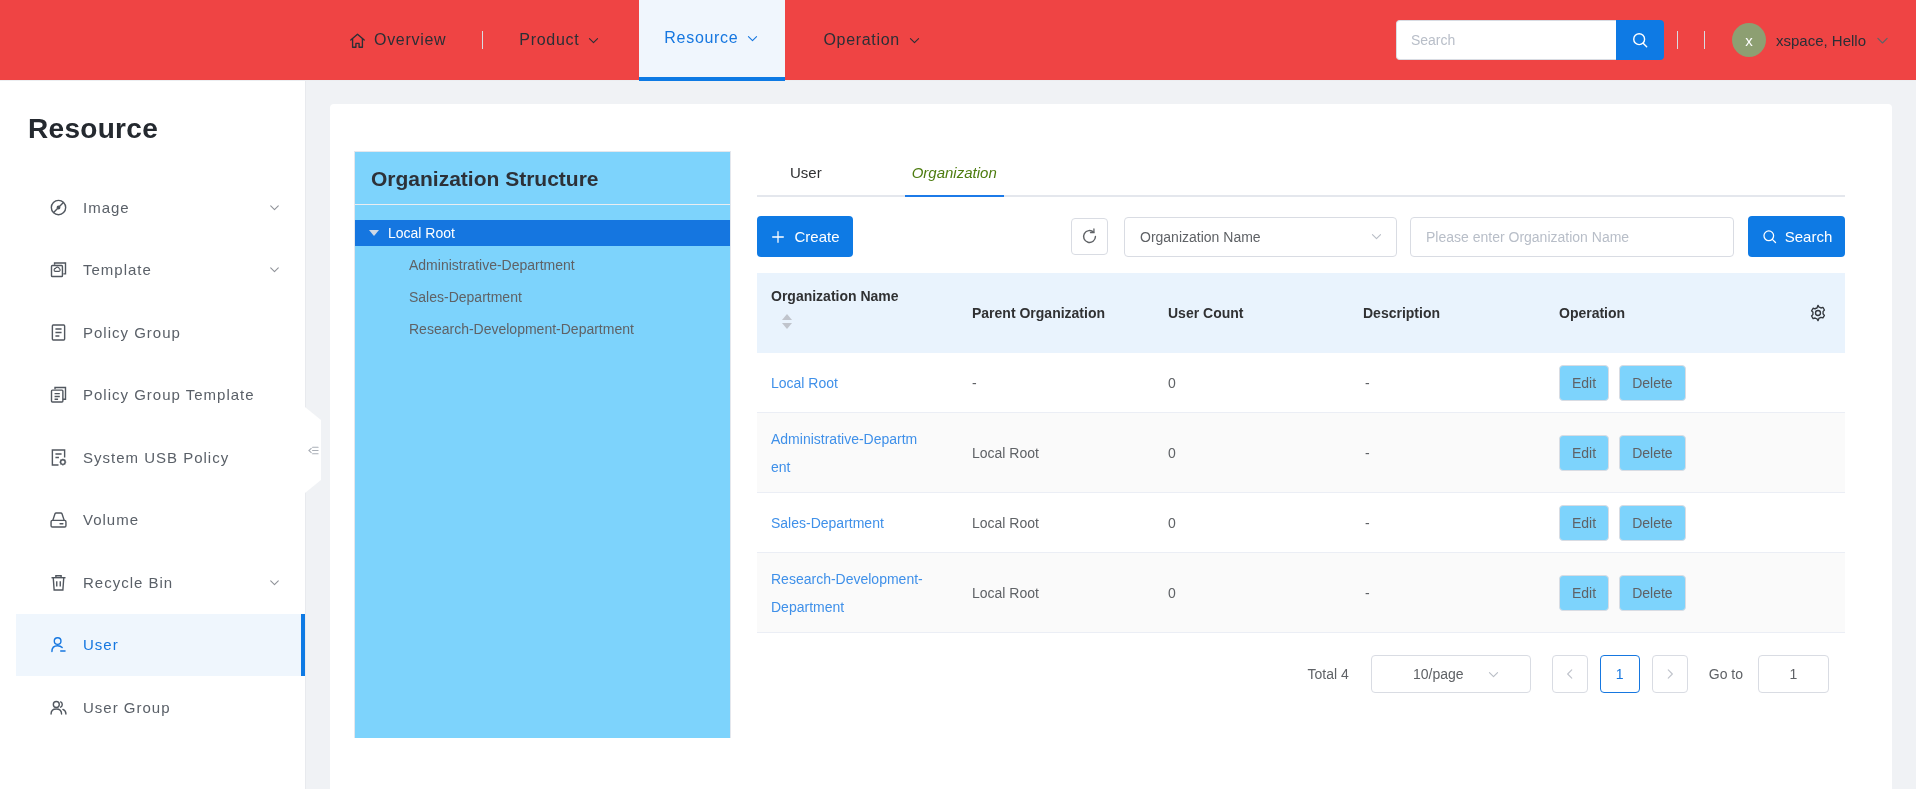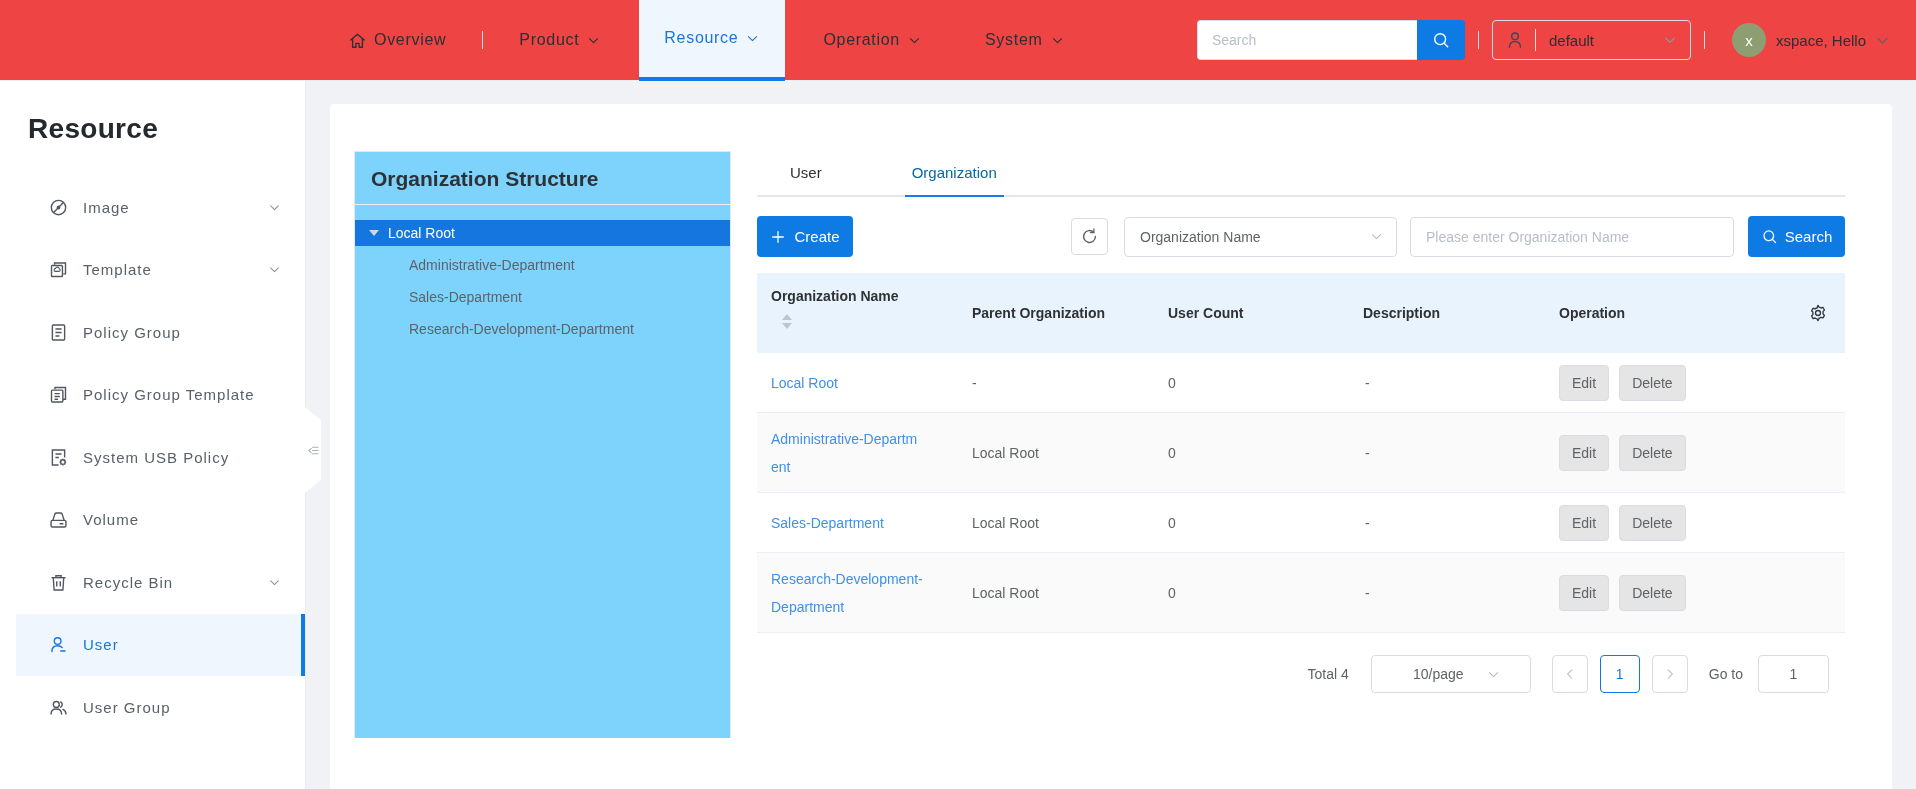--- a/index.html
+++ b/index.html
@@ -67,21 +67,21 @@
   .tree { padding-top:15px; }
   .tree-root { height:26px; background:#1576e0; display:flex; align-items:center; padding-left:14px; color:#fff; font-size:14px; cursor:pointer; }
   .tree-caret { width:0; height:0; border-left:5px solid transparent; border-right:5px solid transparent; border-top:6px solid #cfd9e6; margin-right:9px; }
   .tree-child { height:26px; margin-top:6px; display:flex; align-items:center; padding-left:54px; color:#5f6266; font-size:14px; cursor:pointer; }
 
   
   .right-sec { flex:1; margin-left:26px; padding-right:23px; }
   .itabs { display:flex; height:46px; border-bottom:2px solid #e4e7ed; }
   .itab { display:flex; align-items:flex-start; padding:13px 7px 0 7px; margin:0 38px; font-size:15px; color:#303133; position:relative; cursor:pointer; }
   .itab:first-child { margin-left:26px; }
-  .itab.active { color:#0369a1; }
+  .itab.active { color:#4d7c0f;font-style:italic; }
   .itab.active::after { content:""; position:absolute; left:0; bottom:-2px; width:100%; height:2px; background:#1c7ae8; }
 
   .toolbar { margin-top:19px; display:flex; align-items:center; }
   .btn-primary { height:41px; background:#0e7ae4; color:#fff; border:none; border-radius:4px; font-size:15px; font-family:inherit; display:flex; align-items:center; justify-content:center; cursor:pointer; }
   .btn-create { width:96px; }
   .btn-create .plus { margin-right:8px; }
   .tb-right { margin-left:auto; display:flex; align-items:center; }
   .refresh-btn { width:37px; height:37px; border:1px solid #d9dce3; border-radius:4px; background:#fff; display:flex; align-items:center; justify-content:center; cursor:pointer; }
   .field-select { width:273px; height:40px; border:1px solid #d9dce3; border-radius:4px; margin-left:16px; display:flex; align-items:center; padding:0 12px 0 15px; font-size:14px; color:#5f6266; cursor:pointer; }
   .field-select .fs-label { flex:1; }
@@ -106,21 +106,21 @@
   .trow { display:flex; align-items:center; border-bottom:1px solid #ebeef5; font-size:14px; color:#5f6266; background:#fff; }
   .trow.stripe { background:#fafafa; }
   .td { line-height:28px; }
   .td.c1 { width:195px; padding:0 28px 0 14px; word-break:break-all; }
   .td.c1 a { color:#3f90e9; text-decoration:none; cursor:pointer; }
   .td.c2 { width:196px; padding-left:20px; }
   .td.c3 { width:195px; padding-left:20px; }
   .td.c4 { width:196px; padding-left:22px; }
   .td.c5 { width:251px; padding-left:20px; display:flex; }
   .td.c6 { width:55px; }
-  .btn-plain { height:36px; padding:0 12px; background:#e5e5e5; border:1px solid #d9dce3; border-radius:4px; font-size:14px; color:#5f6266; font-family:inherit; cursor:pointer; }
+  .btn-plain { height:36px; padding:0 12px; background:#7dd3fc; border:1px solid #d9dce3; border-radius:4px; font-size:14px; color:#5f6266; font-family:inherit; cursor:pointer; }
   .btn-plain + .btn-plain { margin-left:10px; }
 
   
   .pager { margin-top:22px; display:flex; align-items:center; justify-content:flex-end; padding-right:16px; font-size:14px; color:#5f6266; }
   .pg-total { margin-right:22px; }
   .pg-size { width:160px; height:38px; border:1px solid #d9dce3; border-radius:4px; display:flex; align-items:center; justify-content:center; padding-left:12px; margin-right:21px; cursor:pointer; }
   .pg-size .chev { margin-left:22px; }
   .pg-arrow { width:36px; height:38px; border:1px solid #d9dce3; border-radius:4px; background:#fff; display:flex; align-items:center; justify-content:center; margin-right:12px; cursor:pointer; }
   .pg-num { width:40px; height:38px; border:1px solid #1677e0; border-radius:4px; color:#1677e0; display:flex; align-items:center; justify-content:center; margin-right:12px; cursor:pointer; }
   .pg-arrow.next { margin-right:21px; }
@@ -159,58 +159,35 @@
       </span>
     </div>
     <div class="nav-item operation">
       <span>Operation</span>
       <span class="chev">
         <svg width="15" height="15" viewBox="0 0 24 24" fill="none">
             <path d="M5.5 9 L12 15.5 L18.5 9" stroke="#2b2f36" stroke-width="1.8" stroke-linecap="round" stroke-linejoin="round"></path>
           </svg>
       </span>
     </div>
-    <div class="nav-item system">
-      <span>System</span>
-      <span class="chev">
-        <svg width="15" height="15" viewBox="0 0 24 24" fill="none">
-            <path d="M5.5 9 L12 15.5 L18.5 9" stroke="#2b2f36" stroke-width="1.8" stroke-linecap="round" stroke-linejoin="round"></path>
-          </svg>
-      </span>
-    </div>
   </div>
 
   <div class="top-right">
     <div class="search-group">
       <input class="search-input" type="text" placeholder="Search" style="">
       <button class="search-btn">
         <span>
           <svg width="20" height="20" viewBox="0 0 24 24" fill="none">
               <circle cx="11" cy="11" r="6.5" stroke="#fff" stroke-width="1.7"></circle>
               <path d="M15.8 15.8 L20 20" stroke="#fff" stroke-width="1.7" stroke-linecap="round"></path>
             </svg>
         </span>
       </button>
     </div>
     <div class="tr-divider"></div>
-    <div class="tenant-box">
-      <span>
-        <svg width="22" height="22" viewBox="0 0 24 24" fill="none" stroke="#41474f" stroke-width="1.6" stroke-linecap="round">
-            <circle cx="12" cy="8" r="3.6"></circle>
-            <path d="M6 20 C6 15.6 8.6 13.6 12 13.6 C15.4 13.6 18 15.6 18 20"></path>
-          </svg>
-      </span>
-      <span class="t-sep"></span>
-      <span class="t-label">default</span>
-      <span>
-        <svg width="16" height="16" viewBox="0 0 24 24" fill="none">
-            <path d="M5.5 9 L12 15.5 L18.5 9" stroke="#8e949c" stroke-width="1.7" stroke-linecap="round" stroke-linejoin="round"></path>
-          </svg>
-      </span>
-    </div>
     <div class="tr-divider"></div>
     <div class="user-chip">
       <span class="avatar">x</span>
       <span class="u-label">xspace, Hello</span>
       <span>
         <svg width="17" height="17" viewBox="0 0 24 24" fill="none">
             <path d="M5.5 9 L12 15.5 L18.5 9" stroke="#5f6266" stroke-width="1.7" stroke-linecap="round" stroke-linejoin="round"></path>
           </svg>
       </span>
     </div>

